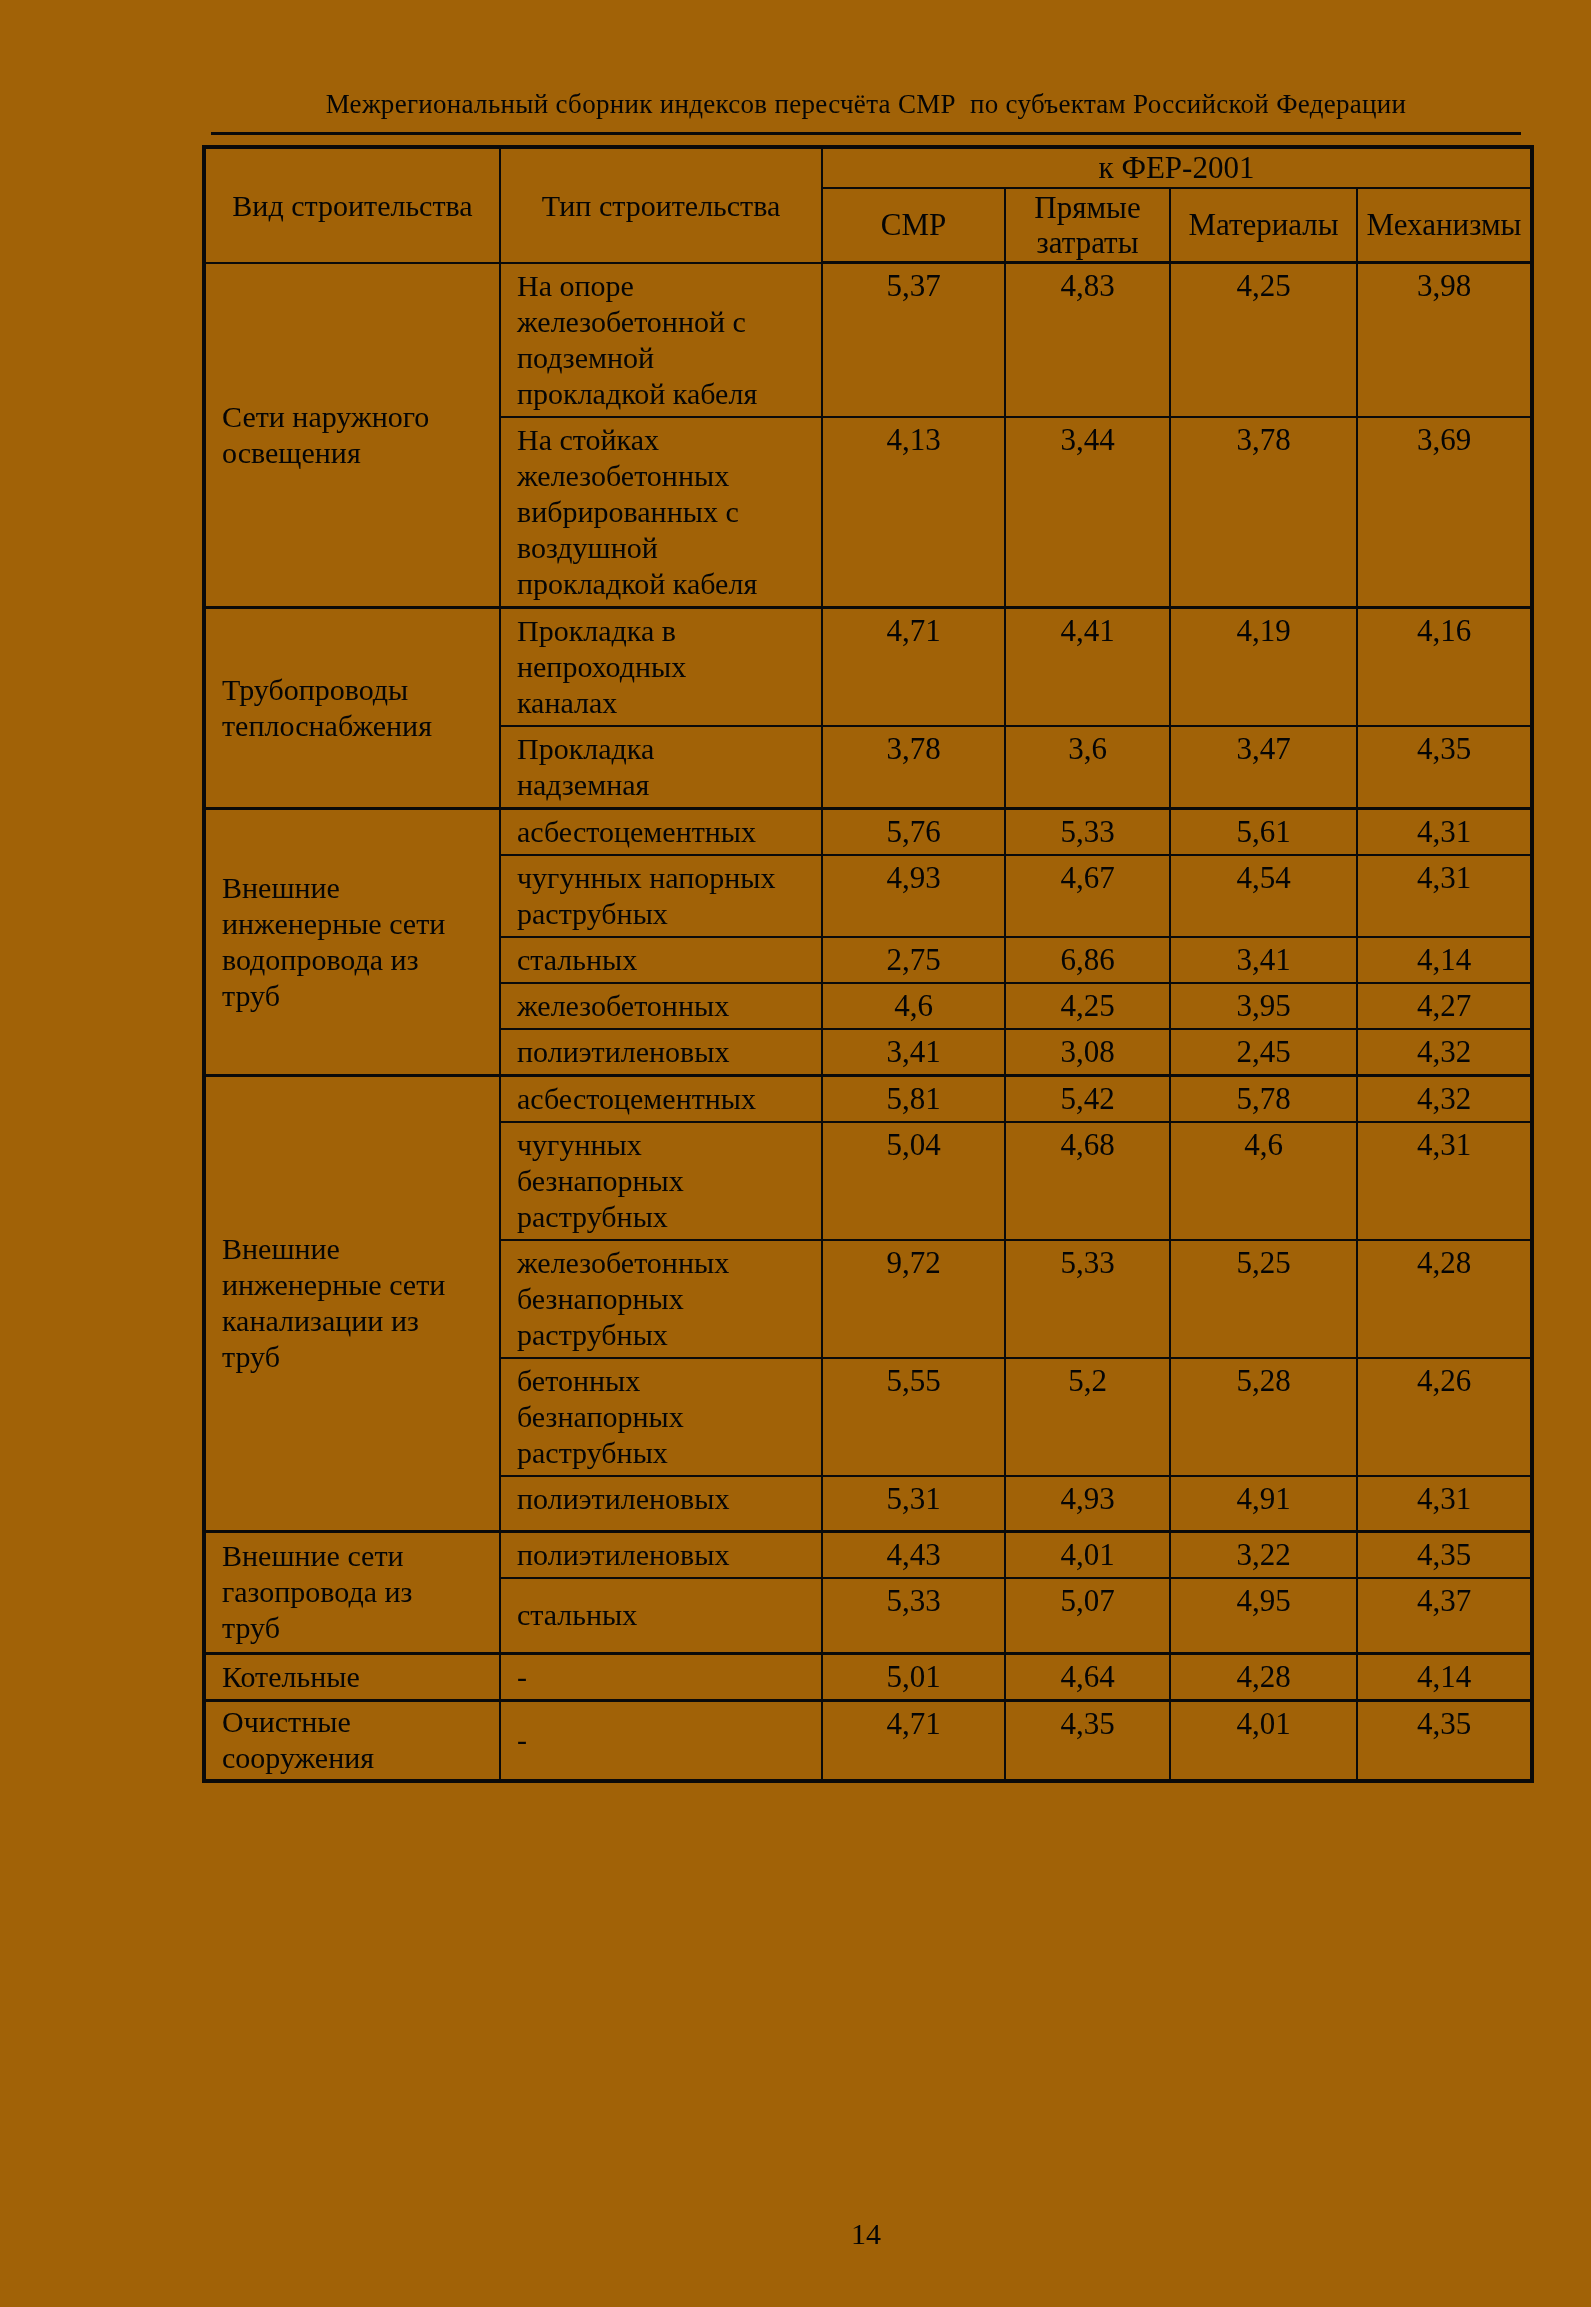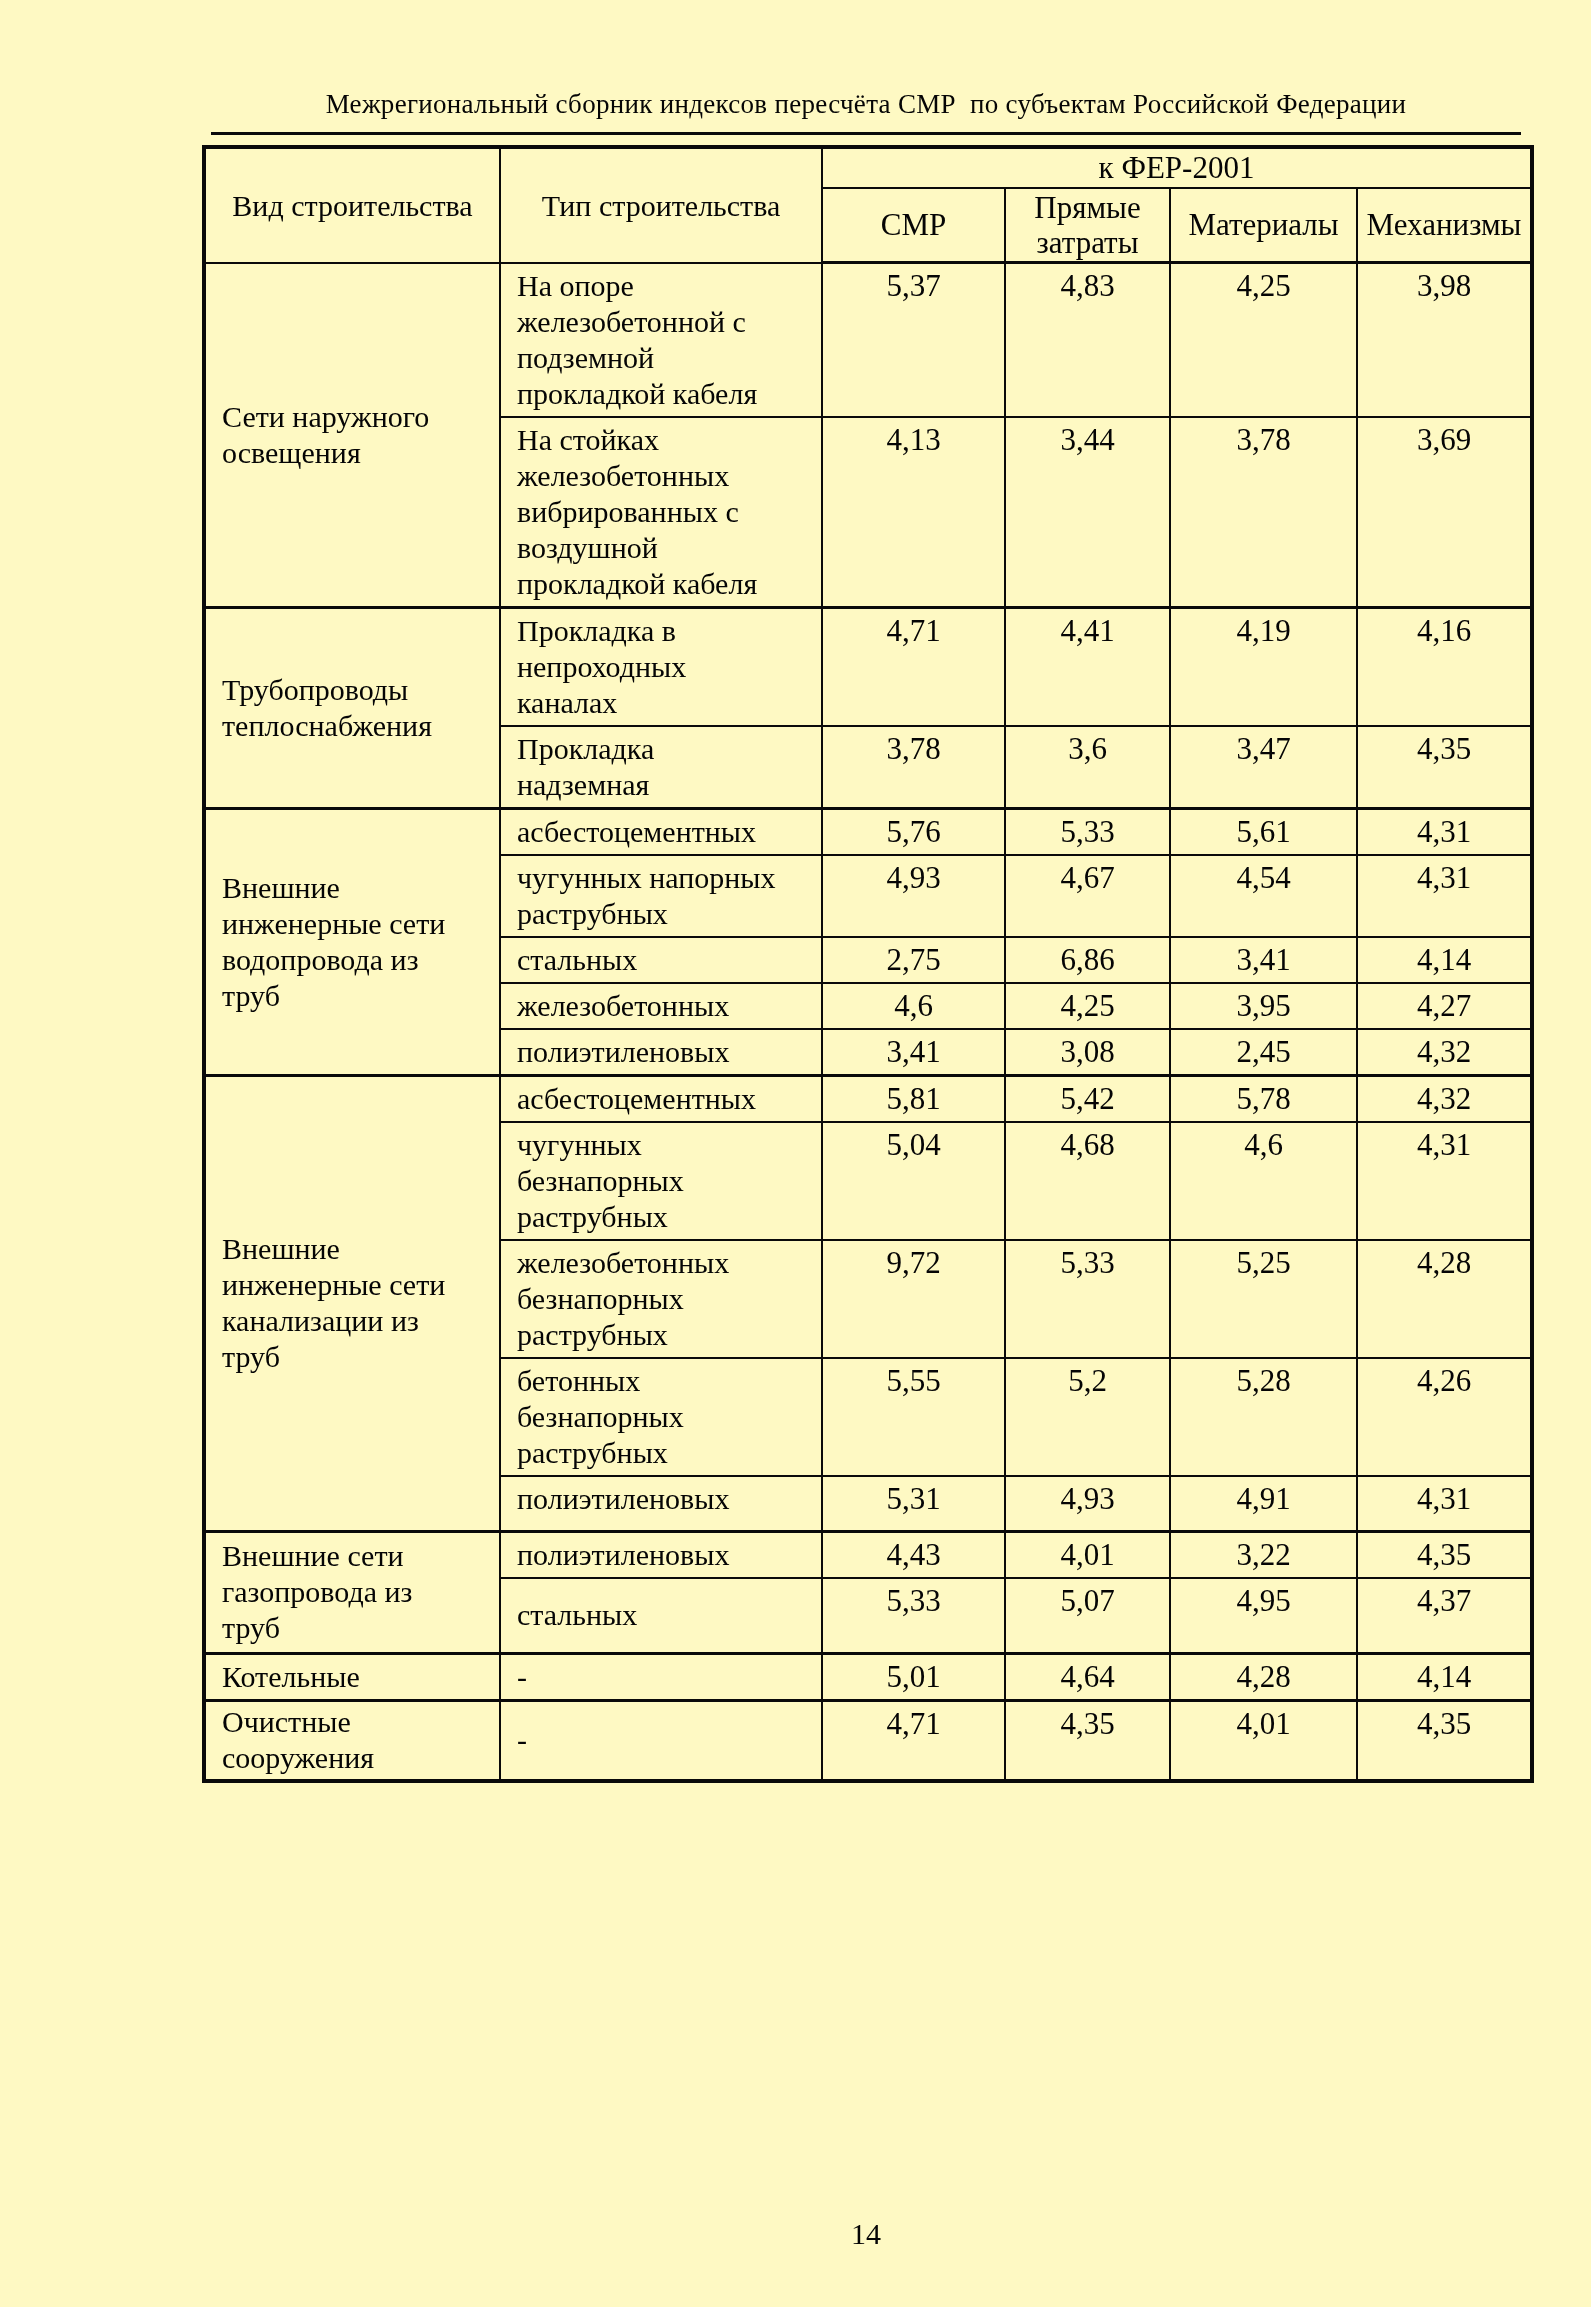--- a/index.html
+++ b/index.html
@@ -4,21 +4,21 @@
 <style>
   html, body {
     margin: 0;
     padding: 0;
     background: #ffffff;
   }
   .page {
     position: relative;
     width: 1591px;
     height: 2307px;
-    background: #fef9c3;
+    background: #a16207;
     font-family: "Liberation Serif", "DejaVu Serif", serif;
     color: #050505;
     overflow: hidden;
   }
   .doc-title {
     position: absolute;
     left: 202px;
     top: 88px;
     width: 1328px;
     text-align: center;

